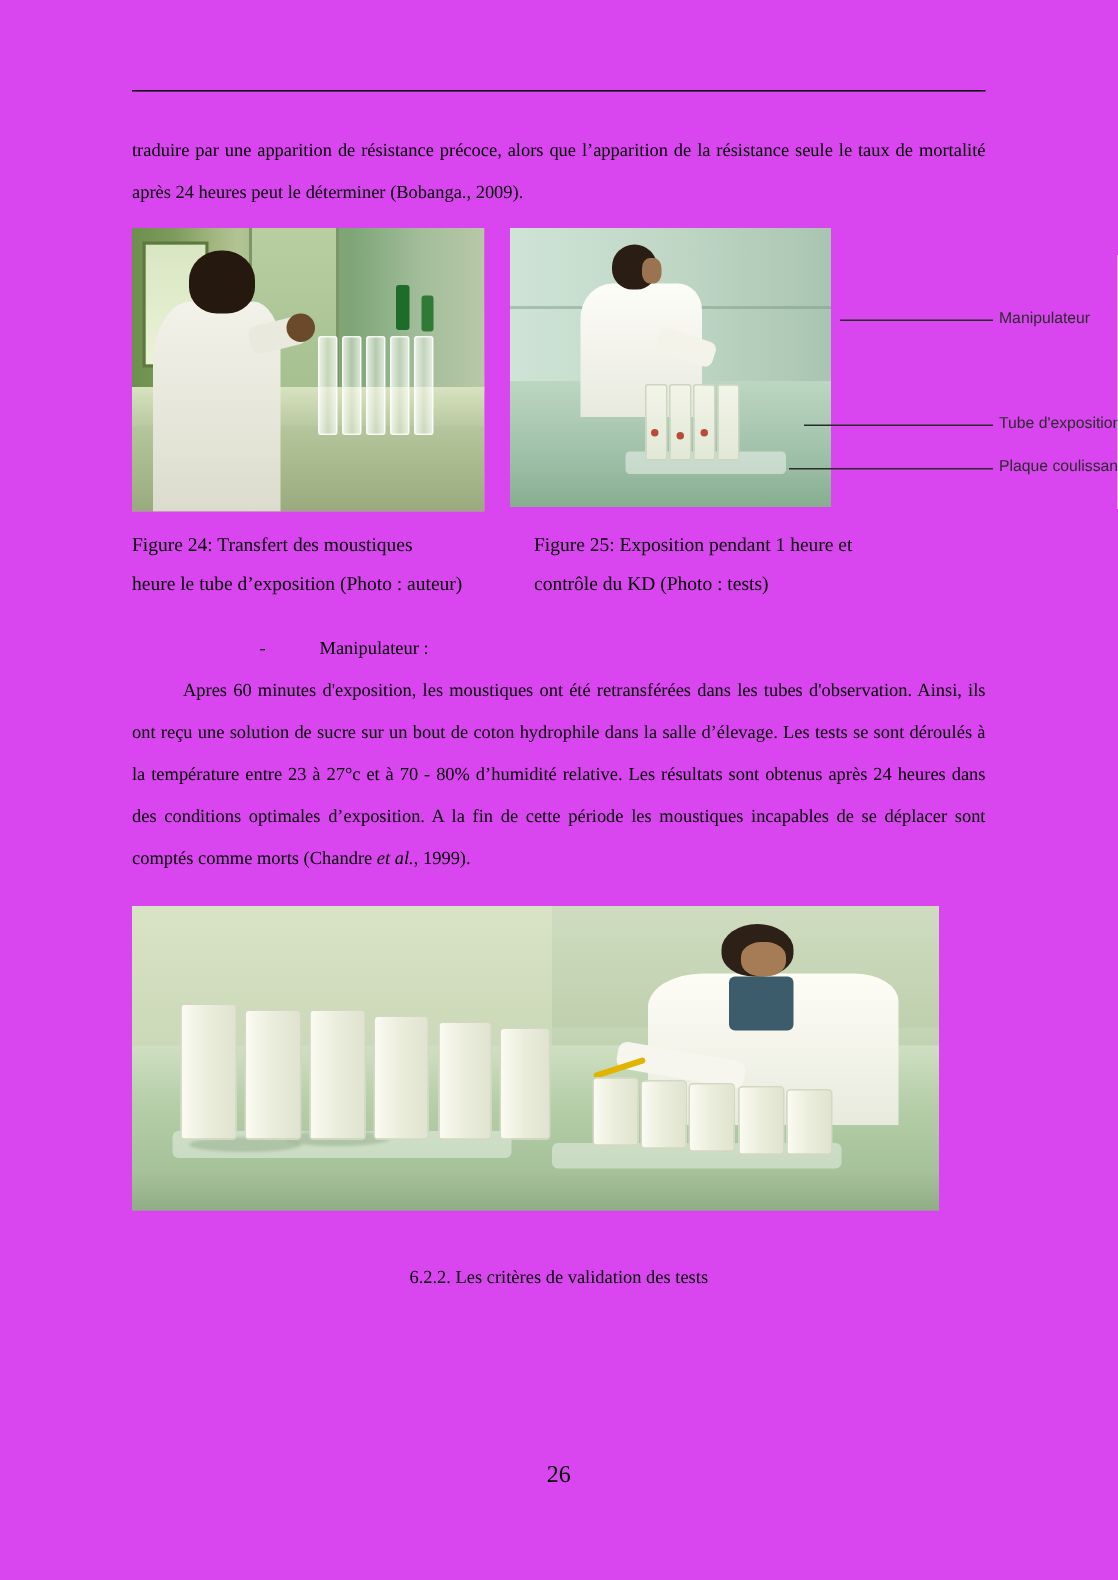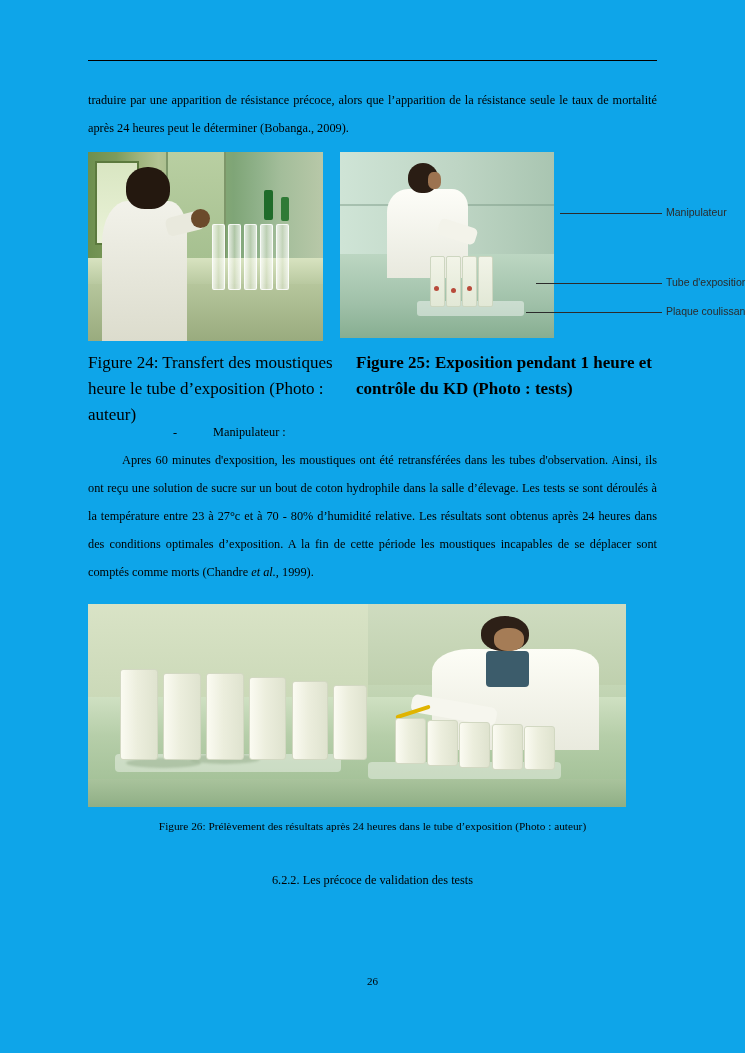--- a/index.html
+++ b/index.html
@@ -13,21 +13,21 @@
     font-family: "Liberation Serif", serif;
     color: #000000;
     position: relative;
     overflow: hidden;
   }
   .page {
     position: absolute;
     top: 0; left: 0;
     width: 745px;
     height: 1053px;
-    background: #0ea5e9;
+    background: #d946ef;
   }
   .topline {
     position: absolute;
     left: 88px;
     top: 60px;
     width: 569px;
     height: 1px;
     background: #000;
   }
   .content {
@@ -169,33 +169,33 @@
     background: #2b2b2b;
   }
   .callout-text {
     position: absolute;
     font-family: "Liberation Sans", sans-serif;
     font-size: 10.5px;
     color: #2b2b2b;
     white-space: nowrap;
   }
   .caption {
-    font-size: 17px;
+    font-size: 13px;
     line-height: 26px;
   }
   .cap-row {
     position: relative;
     margin-top: 8px;
     height: 52px;
   }
   .cap-left {
     position: absolute; left: 0; top: 0; width: 245px; text-align: left;
   }
   .cap-right {
-    position: absolute; left: 268px; top: 0; width: 300px; text-align: left; font-weight: bold;
+    position: absolute; left: 268px; top: 0; width: 300px; text-align: left;
   }
   
   .fig26wrap {
     position: relative;
     margin-top: 18px;
   }
   .photo26 {
     position: relative;
     left: 0px;
     width: 538px;
@@ -240,21 +240,21 @@
     line-height: 28px;
     margin-top: 16px;
     padding-left: 85px;
   }
   .obs-dash { display: inline-block; width: 40px; }
   .pagenum {
     position: absolute;
     left: 0; right: 0;
     top: 975px;
     text-align: center;
-    font-size: 11px;
+    font-size: 16px;
   }
 </style>
 </head>
 <body>
 
 <div class="page">
 
   <div class="topline"></div>
 
   <div class="content">
@@ -362,22 +362,21 @@
         <div class="p26-man-face"></div>
         <div class="p26-man-arm"></div>
         <div class="p26-pencil"></div>
 
         <div class="p26-tube" style="left:57%; top:56%; width:5.4%; height:22%;"></div>
         <div class="p26-tube" style="left:63%; top:57%; width:5.4%; height:22%;"></div>
         <div class="p26-tube" style="left:69%; top:58%; width:5.4%; height:22%;"></div>
         <div class="p26-tube" style="left:75%; top:59%; width:5.4%; height:22%;"></div>
         <div class="p26-tube" style="left:81%; top:60%; width:5.4%; height:21%;"></div>
       </div>
-      <div class="cap26">Figure 26: Prélèvement des résultats après 24 heures dans le tube d’exposition (Photo : auteur)</div>
     </div>
 
-    <div class="section-head">6.2.2.   Les précoce de validation des tests</div>
+    <div class="section-head">6.2.2.   Les critères de validation des tests</div>
 
 
   </div>
 
   <div class="pagenum">26</div>
 </div>
 
 </body></html>

